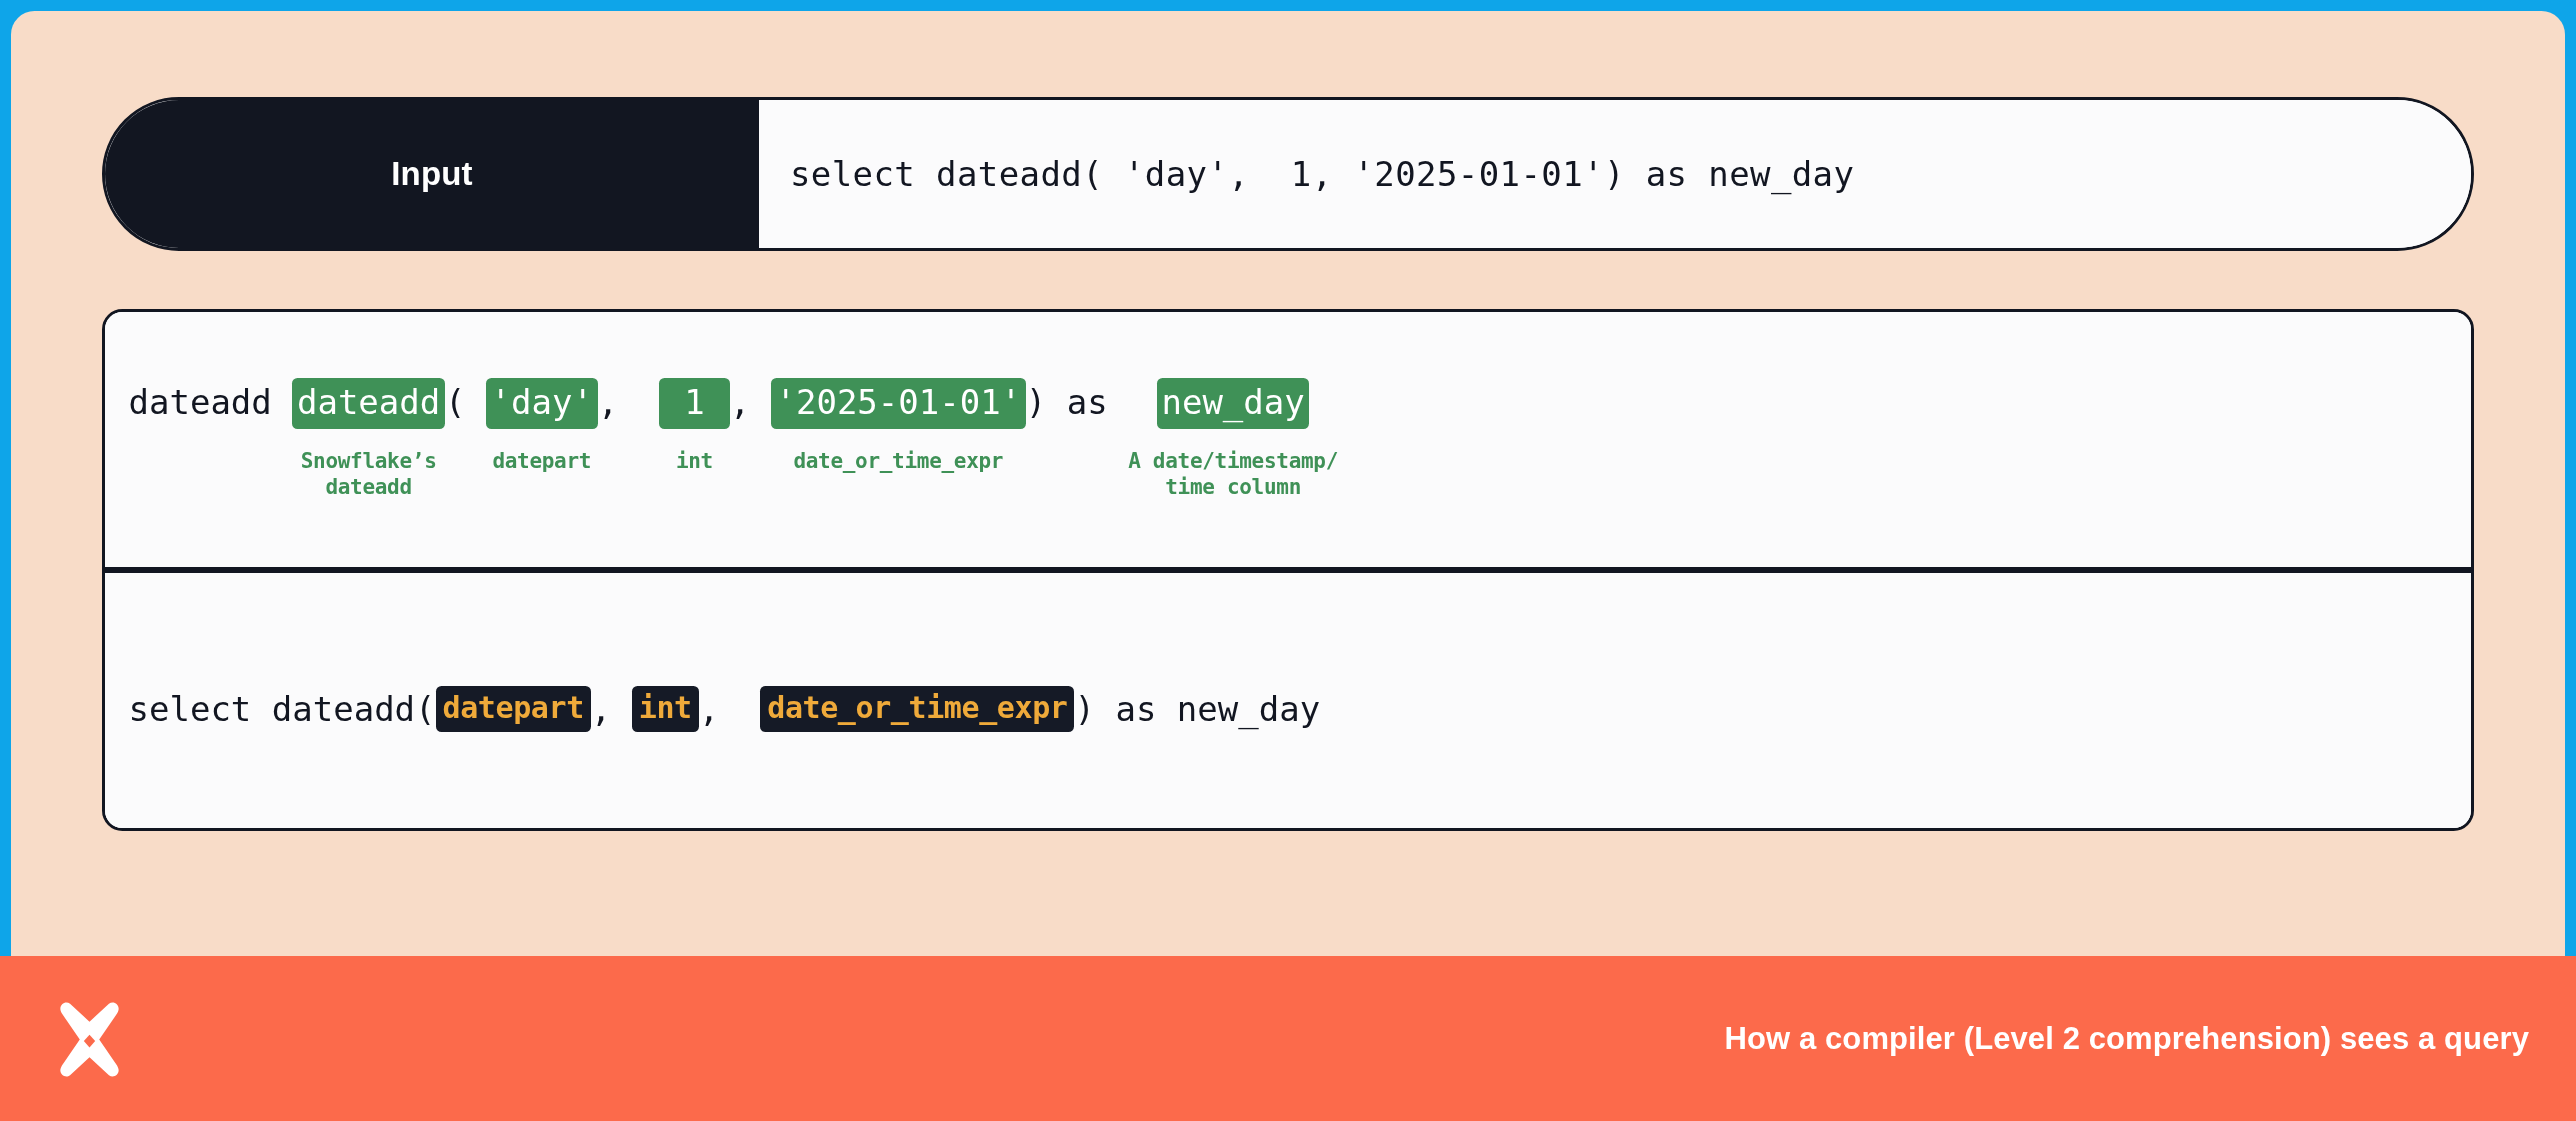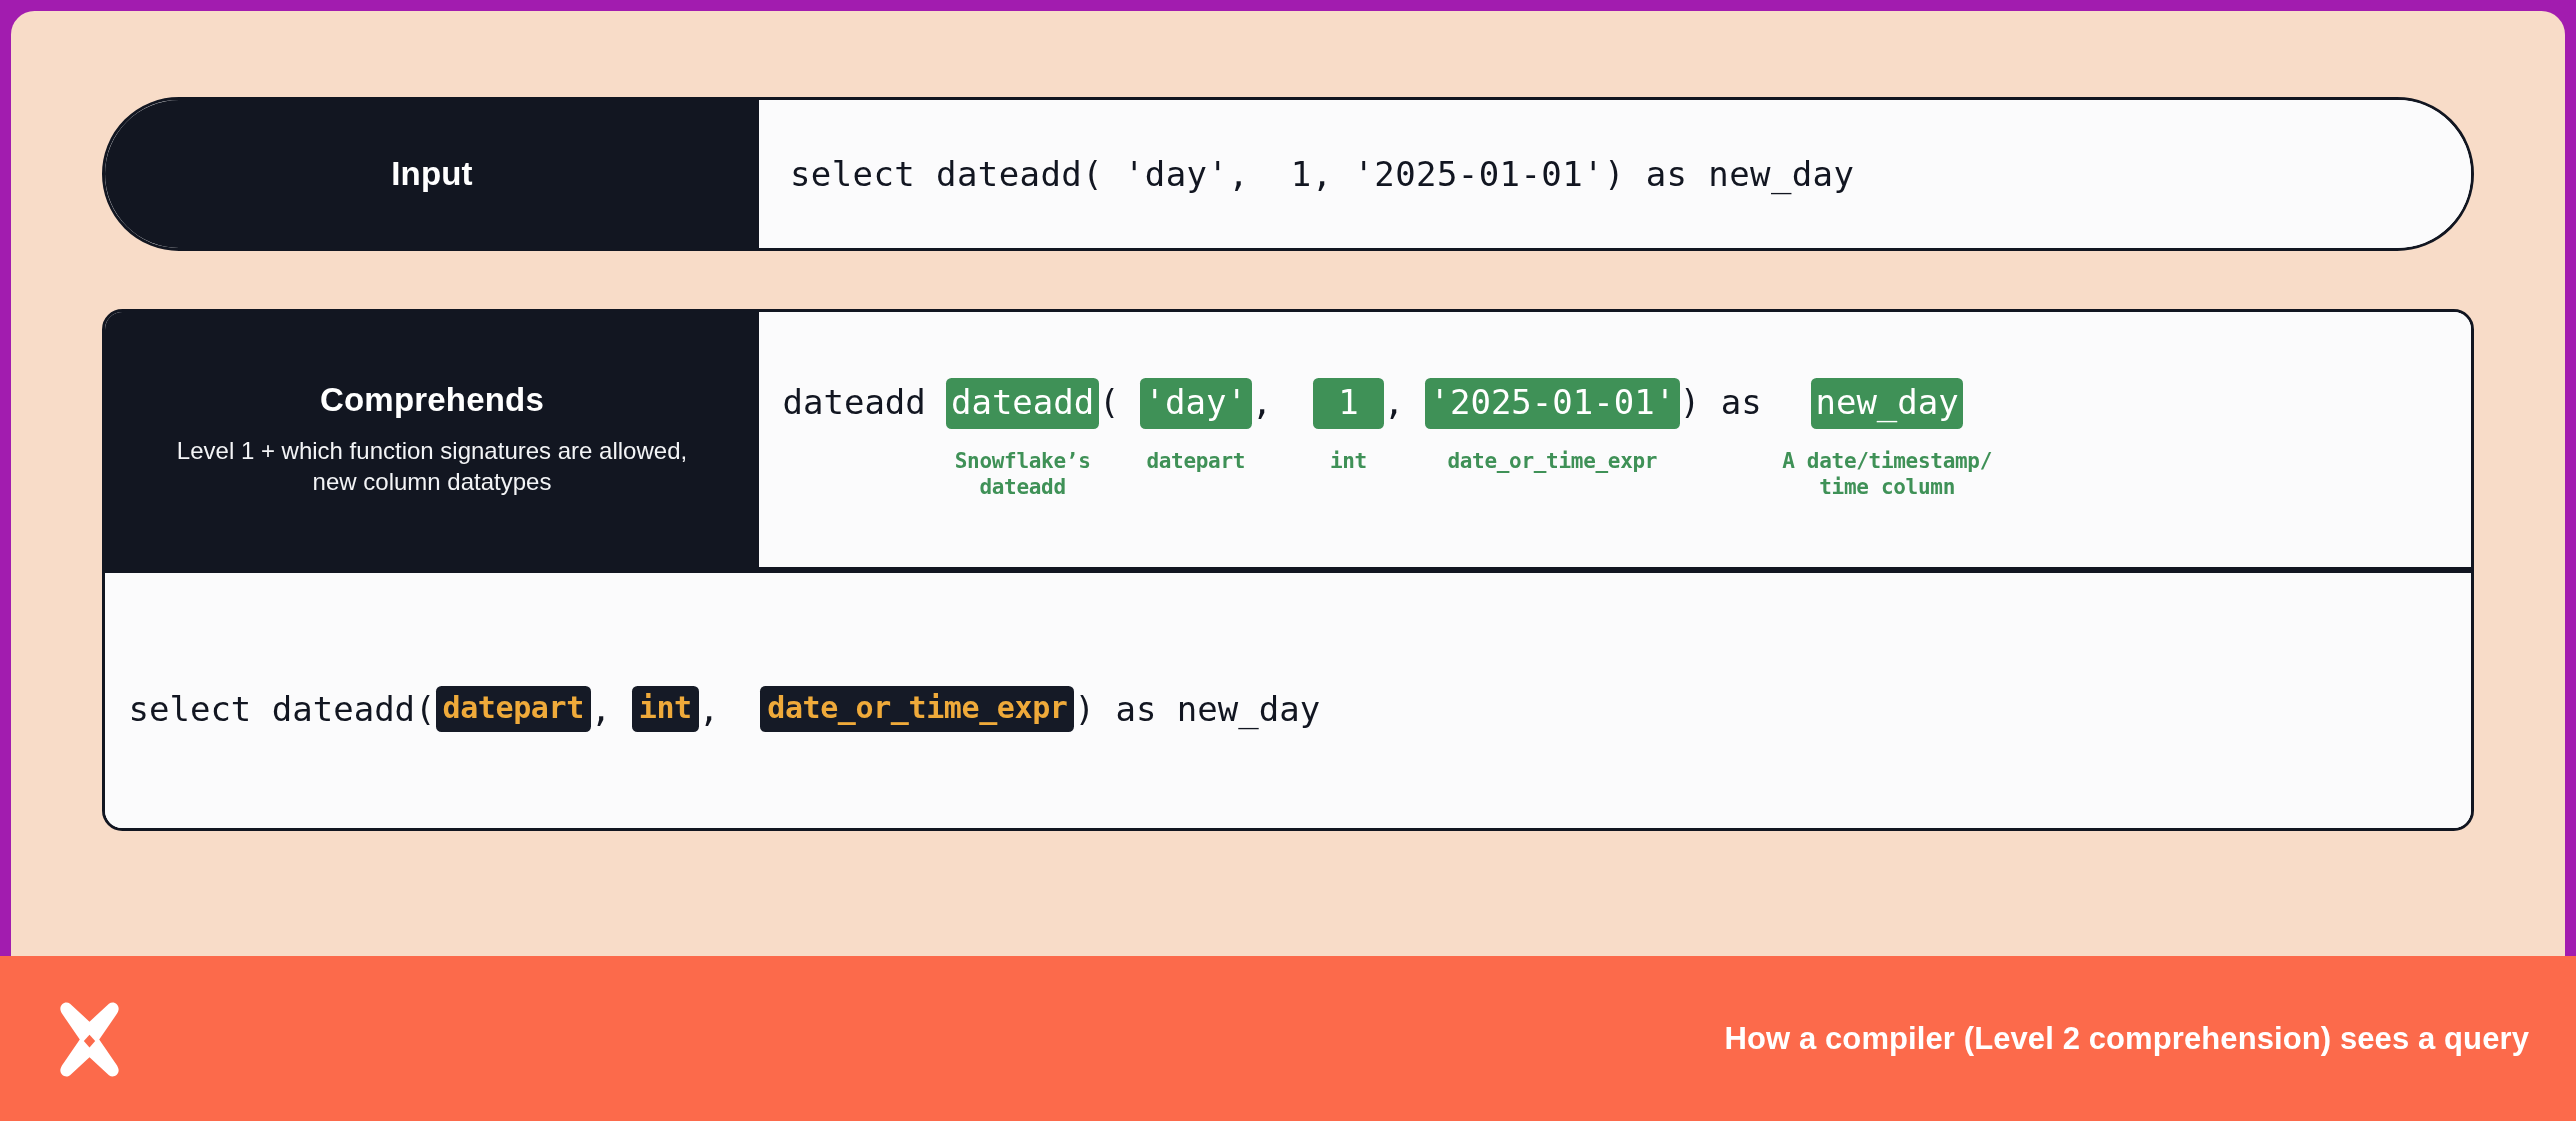--- a/index.html
+++ b/index.html
@@ -13,21 +13,21 @@
   body {
     font-family: "Liberation Sans", sans-serif;
     background: #FC6A4B;
   }
 
   
   .frame {
     position: relative;
     width: 2576px;
     height: 1122px;
-    background: #a21caf;
+    background: #0ea5e9;
     display: flex;
     flex-direction: column;
   }
 
   .stage {
     position: relative;
     flex: 1 1 auto;
     margin: 11px 11px 0 11px;
     background: #F8DCC8;
     border-radius: 23.5px 23.5px 0 0;
@@ -235,24 +235,20 @@
         <div class="label-title">Input</div>
       </div>
       <div class="code-pane">
         <div class="code-line">select dateadd( 'day',  1, '2025-01-01') as new_day</div>
       </div>
     </div>
 
     <div class="stack-card">
 
       <div class="stack-row comprehends">
-        <div class="label-pane">
-          <div class="label-title">Comprehends</div>
-          <div class="label-sub">Level 1 + which function signatures are allowed, new column datatypes</div>
-        </div>
         <div class="code-pane">
           <div class="annot-code" id="comprehends-code"><span class="annot-col"><span class="tok plain-tok">dateadd </span></span><span class="annot-col"><span class="tok hl-green">dateadd</span><span class="annot-note">Snowflake’s
 dateadd</span></span><span class="annot-col"><span class="tok plain-tok">( </span></span><span class="annot-col"><span class="tok hl-green">'day'</span><span class="annot-note">datepart</span></span><span class="annot-col"><span class="tok plain-tok">,  </span></span><span class="annot-col"><span class="tok hl-green"> 1 </span><span class="annot-note">int</span></span><span class="annot-col"><span class="tok plain-tok">, </span></span><span class="annot-col"><span class="tok hl-green">'2025-01-01'</span><span class="annot-note">date_or_time_expr</span></span><span class="annot-col"><span class="tok plain-tok">) as </span></span><span class="annot-col"><span class="tok hl-green">new_day</span><span class="annot-note">A date/timestamp/
 time column</span></span></div>
         </div>
       </div>
 
       <div class="divider"></div>
 
       <div class="stack-row validates">

